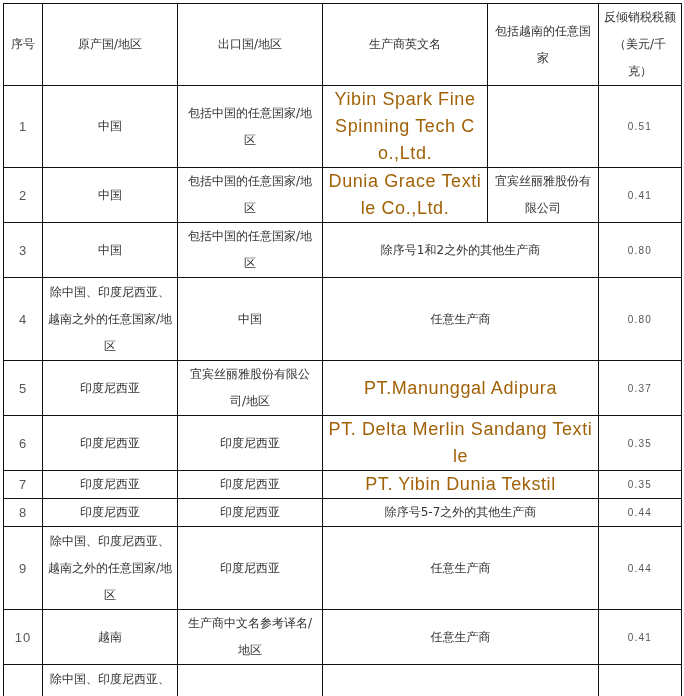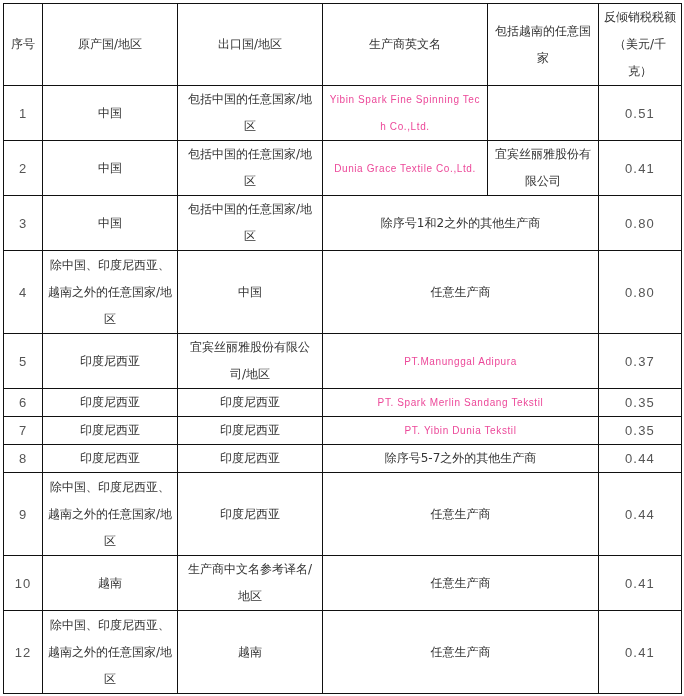--- a/index.html
+++ b/index.html
@@ -15,22 +15,22 @@
   }
   table.duty td {
     border: 1.5px solid #111111;
     text-align: center;
     vertical-align: middle;
     padding: 0 4px;
     line-height: 27px;
     word-break: break-all;
   }
   table.duty td.num { color: #555555; font-family: "Liberation Sans", sans-serif; font-size: 13px; letter-spacing: 1px; }
-  table.duty td.en { font-family: "Liberation Sans", sans-serif; font-size: 10px; color: #ec4899; letter-spacing: 0.6px; }
-  table.duty td.rate { color: #555555; font-family: "Liberation Sans", sans-serif; font-size: 13px; letter-spacing: 1.2px; }
+  table.duty td.en { font-family: "Liberation Sans", sans-serif; font-size: 18px; color: #a16207; letter-spacing: 0.6px; }
+  table.duty td.rate { color: #555555; font-family: "Liberation Sans", sans-serif; font-size: 10px; letter-spacing: 1.2px; }
   .h-head { height: 82px; }
   .h2 { height: 55px; }
   .h3 { height: 83px; }
   .h1 { height: 28px; }
 </style>
 </head>
 <body>
 
 <table class="duty">
   <colgroup>
@@ -90,21 +90,21 @@
     <td>印度尼西亚</td>
     <td>宜宾丝丽雅股份有限公司/地区</td>
     <td colspan="2" class="en">PT.Manunggal  Adipura</td>
     <td class="rate">0.37</td>
   </tr>
 
   <tr class="h1">
     <td class="num">6</td>
     <td>印度尼西亚</td>
     <td>印度尼西亚</td>
-    <td colspan="2" class="en">PT. Spark Merlin  Sandang Tekstil</td>
+    <td colspan="2" class="en">PT. Delta Merlin  Sandang Textile</td>
     <td class="rate">0.35</td>
   </tr>
 
   <tr class="h1">
     <td class="num">7</td>
     <td>印度尼西亚</td>
     <td>印度尼西亚</td>
     <td colspan="2" class="en">PT. Yibin Dunia  Tekstil</td>
     <td class="rate">0.35</td>
   </tr>

